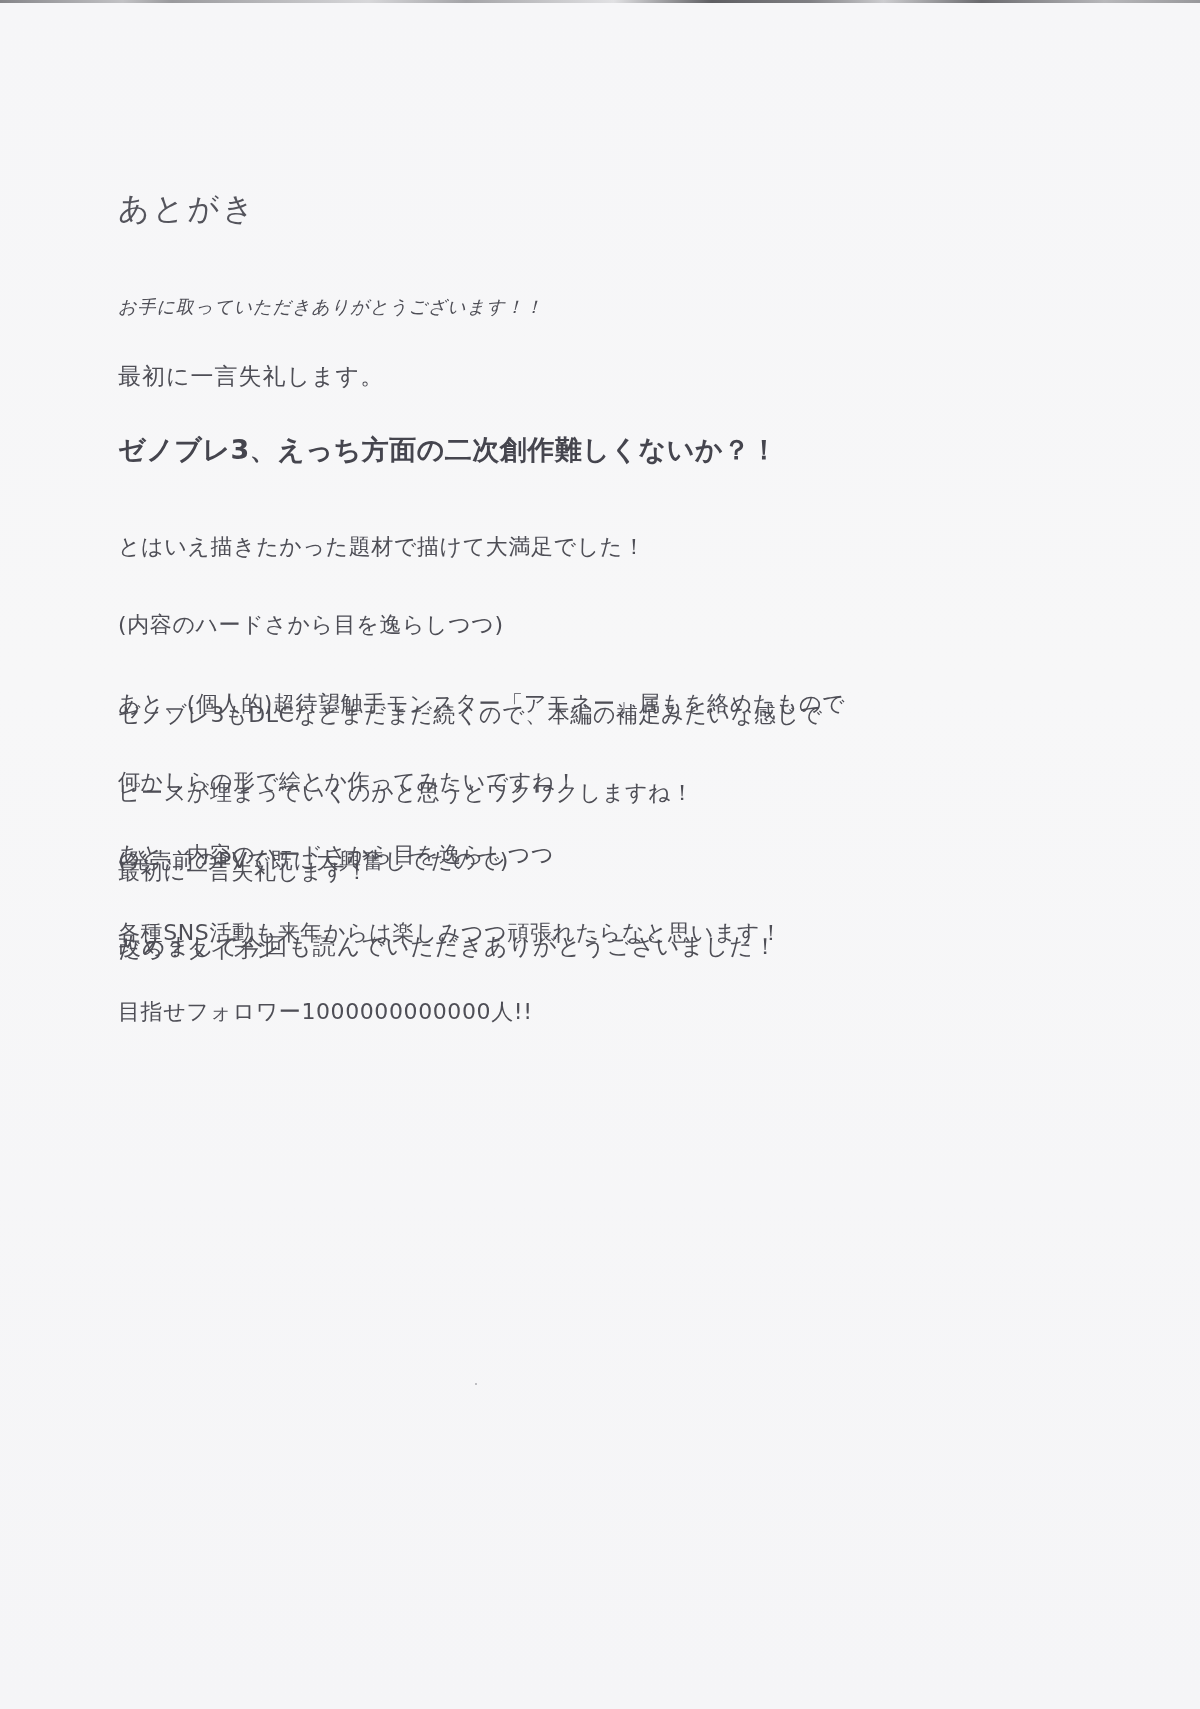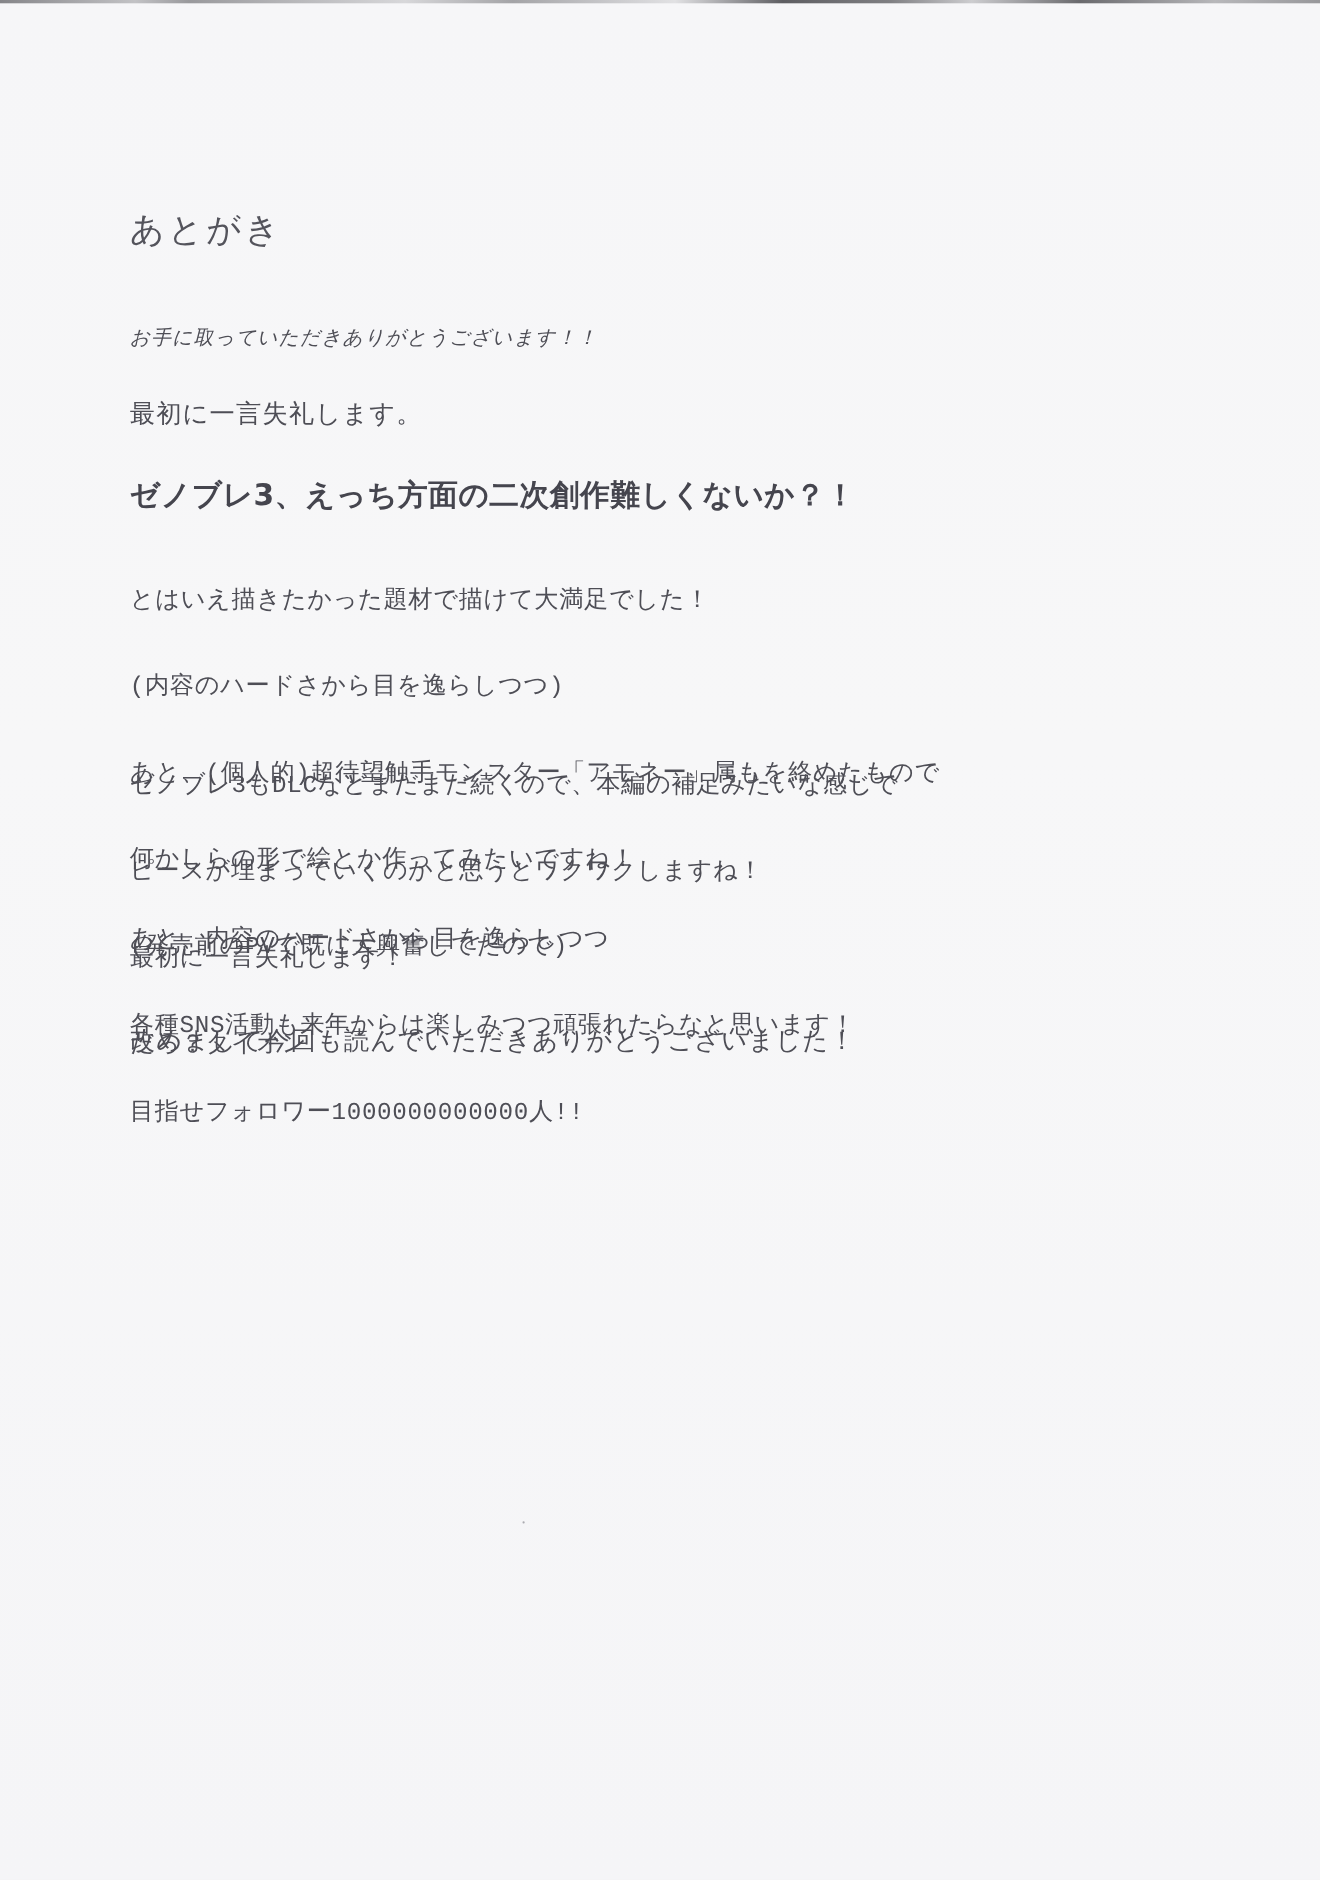--- a/index.html
+++ b/index.html
@@ -55,21 +55,21 @@
   .line-intro    { top: 361px; font-size: 23px; letter-spacing: 1px; }
   .headline {
     top: 416px;
     font-size: 27px;
     font-weight: bold;
     letter-spacing: 0.5px;
     color: #45454e;
     margin-top: 16px;
   }
   .para { font-size: 22px; letter-spacing: 0.6px; }
-  .para .line { height: 28.4px; line-height: 28.4px; font-family: Liberation Mono, monospace; }
+  .para .line { height: 28.4px; line-height: 28.4px; }
   .para-1 { top: 483px; }
   .para-2 { top: 651px; }
   .para-3 { top: 791px; }
   .line-closing { top: 931px; font-size: 23px; letter-spacing: 1px; }
 </style>
 </head>
 <body>
 
 <div class="scan-page">
 

